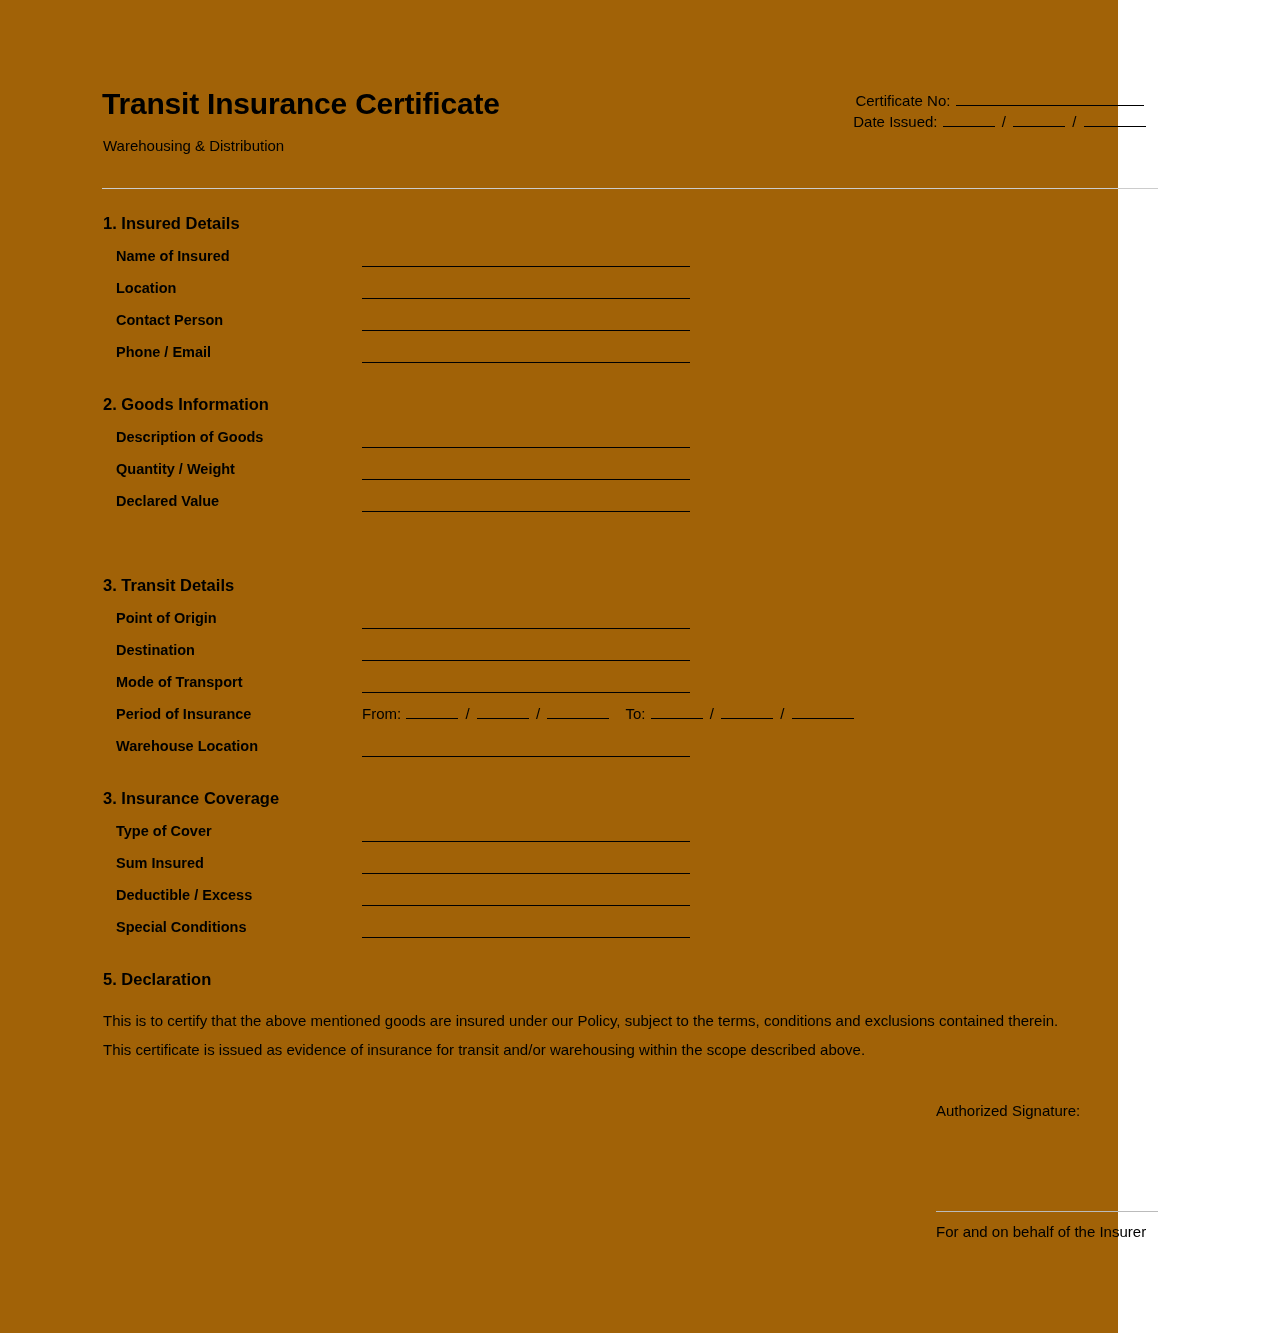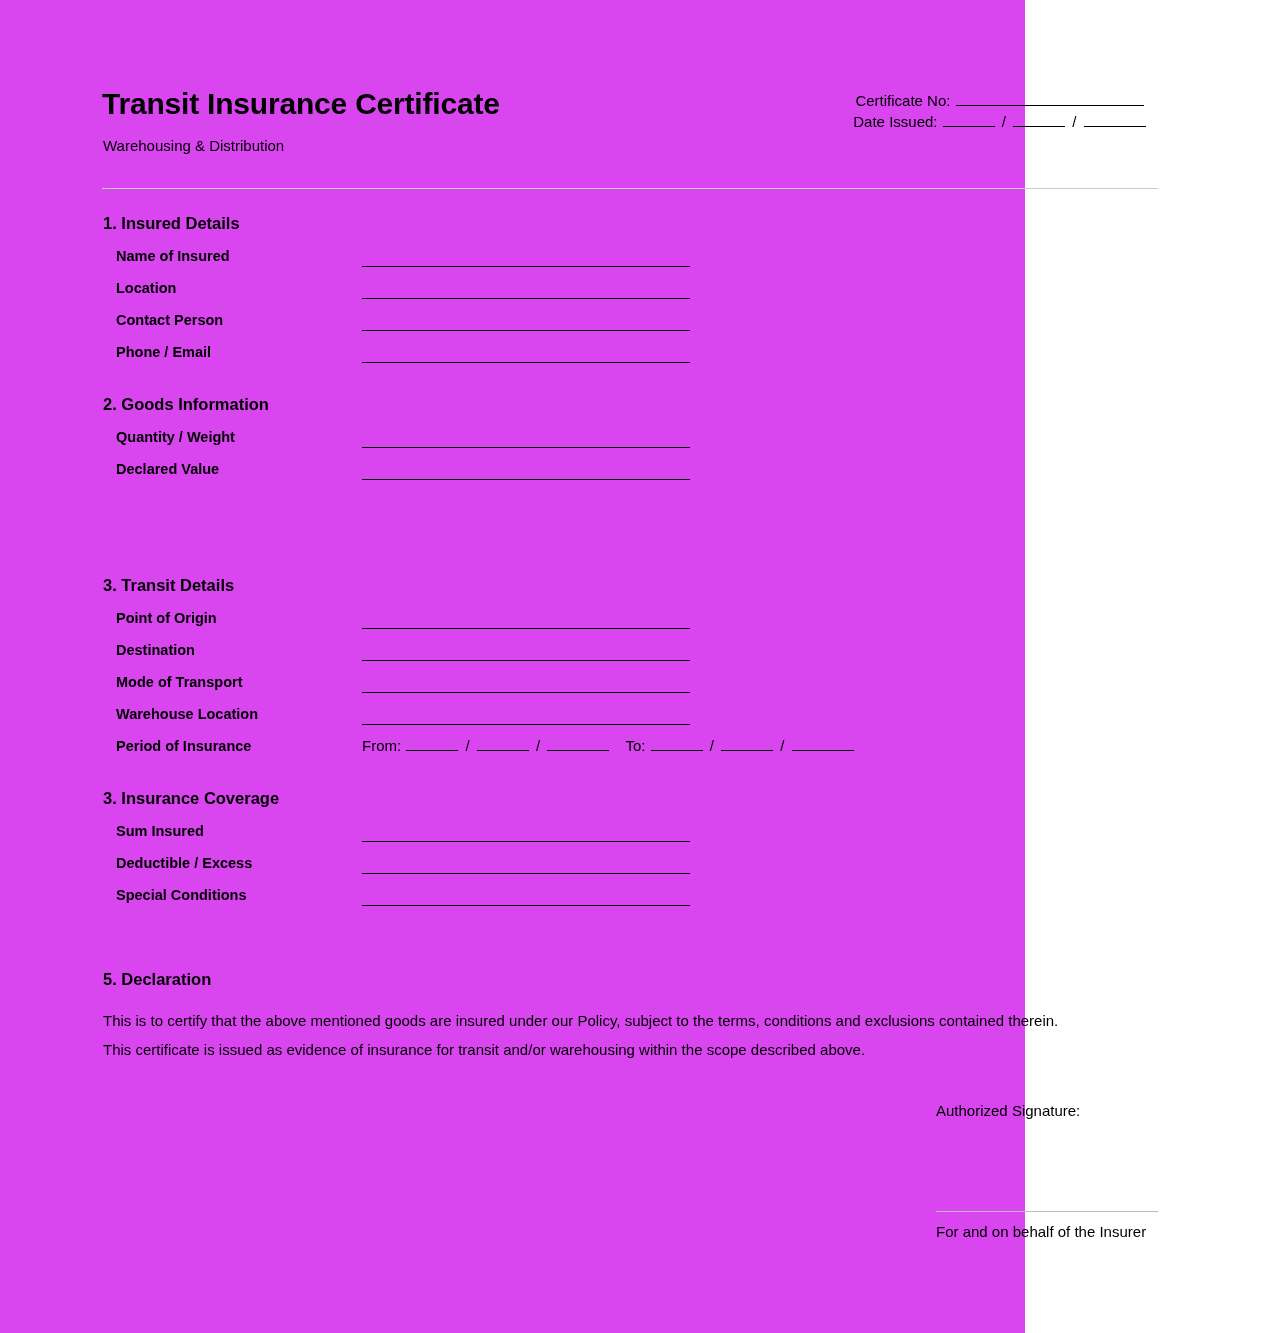--- a/index.html
+++ b/index.html
@@ -11,24 +11,24 @@
   body {
     width: 1263px;
     height: 1333px;
     font-family: "Liberation Sans", sans-serif;
     color: #000000;
     -webkit-font-smoothing: antialiased;
   }
 
   .page {
     position: relative;
-    width: 1025px;
+    width: 1118px;
     height: 1333px;
     box-sizing: border-box;
-    background: #d946ef;
+    background: #a16207;
   }
 
   
   .header {
     position: absolute;
     left: 102px;
     top: 86px;
     width: 1056px;
     height: 80px;
   }
@@ -227,20 +227,24 @@
         <span class="field-label">Phone / Email</span>
         <span class="field-line"></span>
       </div>
     </div>
   </div>
 
   <div class="section" style="top:393px;">
     <div class="section-title">2. Goods Information</div>
     <div class="fields">
       <div class="field-row">
+        <span class="field-label">Description of Goods</span>
+        <span class="field-line"></span>
+      </div>
+      <div class="field-row">
         <span class="field-label">Quantity / Weight</span>
         <span class="field-line"></span>
       </div>
       <div class="field-row">
         <span class="field-label">Declared Value</span>
         <span class="field-line"></span>
       </div>
     </div>
   </div>
 
@@ -250,50 +254,54 @@
       <div class="field-row">
         <span class="field-label">Point of Origin</span>
         <span class="field-line"></span>
       </div>
       <div class="field-row">
         <span class="field-label">Destination</span>
         <span class="field-line"></span>
       </div>
       <div class="field-row">
         <span class="field-label">Mode of Transport</span>
-        <span class="field-line"></span>
-      </div>
-      <div class="field-row">
-        <span class="field-label">Warehouse Location</span>
         <span class="field-line"></span>
       </div>
       <div class="field-row">
         <span class="field-label">Period of Insurance</span>
         <span class="field-inline">
           <span>From:</span>
           <span class="meta-blank blank-dd"></span>
           <span class="slash">/</span>
           <span class="meta-blank blank-mm"></span>
           <span class="slash">/</span>
           <span class="meta-blank blank-yy"></span>
           <span style="display:inline-block;width:7px;"></span>
           <span>To:</span>
           <span class="meta-blank blank-dd"></span>
           <span class="slash">/</span>
           <span class="meta-blank blank-mm"></span>
           <span class="slash">/</span>
           <span class="meta-blank blank-yy"></span>
         </span>
       </div>
+      <div class="field-row">
+        <span class="field-label">Warehouse Location</span>
+        <span class="field-line"></span>
+      </div>
     </div>
   </div>
 
   <div class="section" style="top:787px;">
     <div class="section-title">3. Insurance Coverage</div>
     <div class="fields">
+      <div class="field-row">
+        <span class="field-label">Type of Cover</span>
+        <span class="field-line"></span>
+      </div>
       <div class="field-row">
         <span class="field-label">Sum Insured</span>
         <span class="field-line"></span>
       </div>
       <div class="field-row">
         <span class="field-label">Deductible / Excess</span>
         <span class="field-line"></span>
       </div>
       <div class="field-row">
         <span class="field-label">Special Conditions</span>

